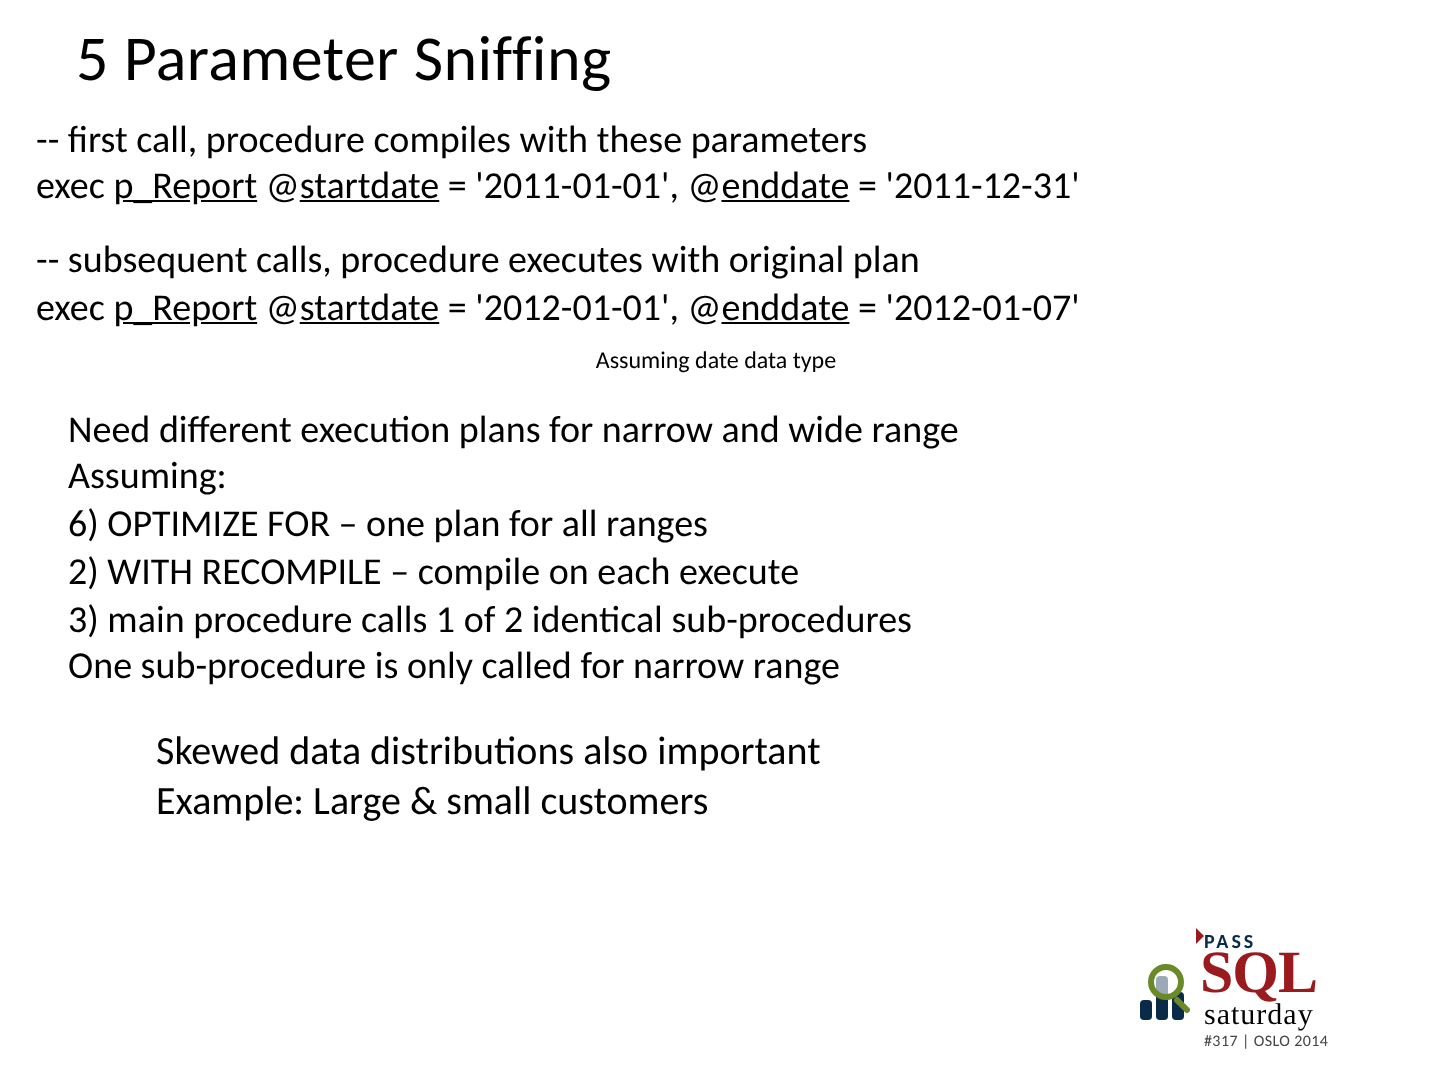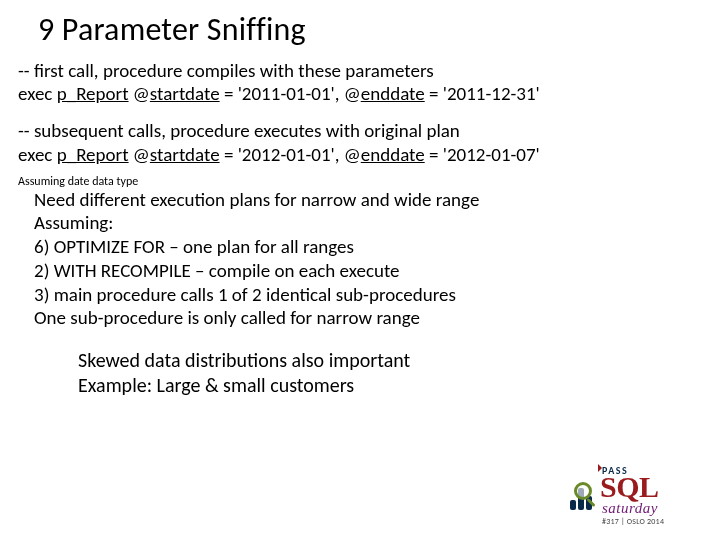--- a/index.html
+++ b/index.html
@@ -27,23 +27,23 @@
   }
   .codeblock {
     font-size: 19px;
     line-height: 1.22;
     margin-bottom: 14px;
   }
   .codeblock .line { white-space: nowrap; }
   .u { text-decoration: underline; }
   .caption-right {
     font-size: 12px;
-    text-align: left;
+    text-align: center;
     margin-top: -6px;
-    margin-bottom: 0;
+    margin-bottom: 16px;
     padding-right: 4px;
   }
   .body {
     font-size: 19px;
     line-height: 1.25;
     margin-left: 16px;
     margin-bottom: 18px;
   }
   .body div { white-space: nowrap; }
   .footnote {
@@ -107,38 +107,37 @@
     font-weight: 700;
     color: #9a1b1e;
     line-height: 1;
     letter-spacing: -0.5px;
   }
   .logo .sat {
     position: absolute;
     left: 34px; top: 36px;
     font-family: Georgia, "Times New Roman", serif;
     font-size: 15px;
-    color: #701a75;
+    color: #000000;
     letter-spacing: 0.5px;
-    font-style: italic;
   }
   .logo .sub {
     position: absolute;
     left: 34px; top: 52px;
     font-size: 8px;
     color: #444;
     letter-spacing: 0.2px;
   }
 </style>
 </head>
 <body>
 
 <div class="slide">
 
-  <h1 class="title">9 Parameter Sniffing</h1>
+  <h1 class="title">5 Parameter Sniffing</h1>
 
   <div class="codeblock">
     <div class="line">-- first call, procedure compiles with these parameters</div>
     <div class="line"><span>exec </span><span class="u">p_Report</span><span> @</span><span class="u">startdate</span><span> = '2011-01-01', @</span><span class="u">enddate</span><span> = '2011-12-31'</span></div>
   </div>
 
   <div class="codeblock">
     <div class="line">-- subsequent calls, procedure executes with original plan</div>
     <div class="line"><span>exec </span><span class="u">p_Report</span><span> @</span><span class="u">startdate</span><span> = '2012-01-01', @</span><span class="u">enddate</span><span> = '2012-01-07'</span></div>
   </div>

